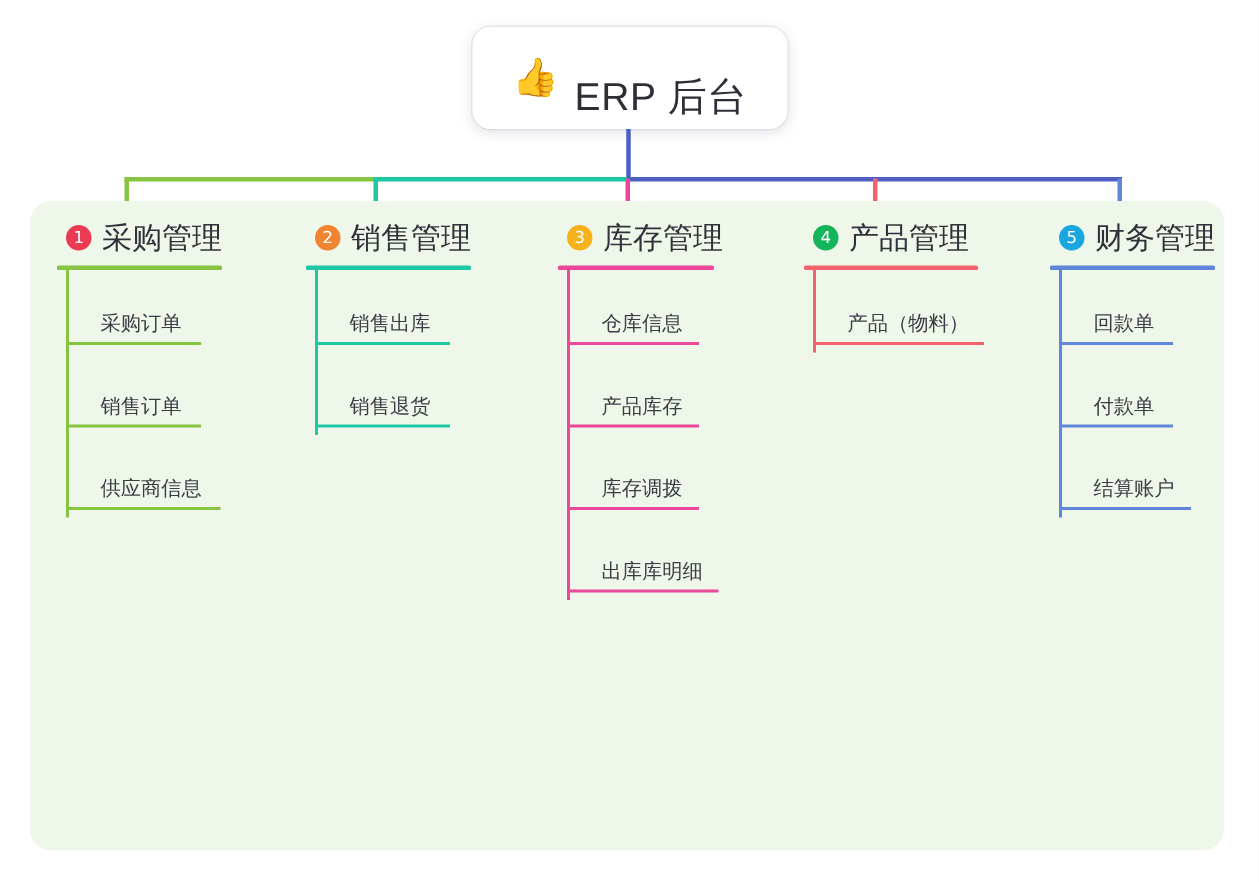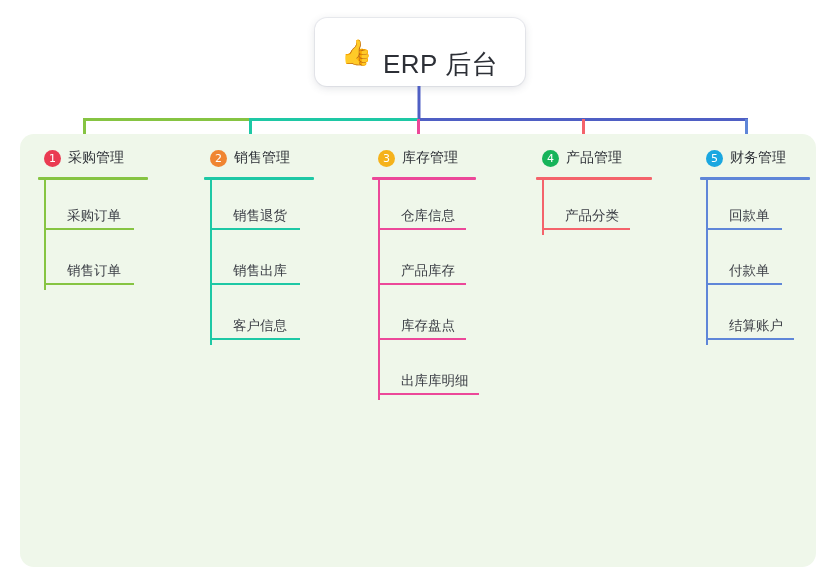--- a/index.html
+++ b/index.html
@@ -44,21 +44,21 @@
   .col-head{
     display:flex;align-items:center;gap:7px;
     height:28px;padding-left:6px;box-sizing:border-box;
   }
   .badge{
     width:17px;height:17px;border-radius:50%;
     color:#fff;font-size:11px;line-height:17px;
     text-align:center;flex:0 0 auto;
     font-family:"DejaVu Sans",sans-serif;
   }
-  .col-title{font-size:14px;color:#2f3238;white-space:nowrap;}
+  .col-title{font-size:20px;color:#2f3238;white-space:nowrap;}
   .head-rule{height:3px;border-radius:1px;margin-top:5px;}
 
   .children{position:relative;margin-top:0;}
   .spine{position:absolute;left:6px;top:0;bottom:0;width:2px;}
   .child{
     position:relative;
     height:55px;
     box-sizing:border-box;
   }
   .child-label{
@@ -105,84 +105,84 @@
     <div class="children">
       <div class="spine" style="background: rgb(134, 196, 66);"></div>
       <div class="child">
         <span class="child-label">采购订单</span>
         <span class="child-rule" style="width: 90px; background: rgb(134, 196, 66);"></span>
       </div>
       <div class="child">
         <span class="child-label">销售订单</span>
         <span class="child-rule" style="width: 90px; background: rgb(134, 196, 66);"></span>
       </div>
+      <div class="child">
+        <span class="child-label">供应商信息</span>
+        <span class="child-rule" style="width: 103px; background: rgb(134, 196, 66);"></span>
+      </div>
     </div>
   </div>
 
   <div class="col" id="col1" style="left:204px;width:150px;">
     <div class="col-head">
       <span class="badge" style="background: rgb(240, 133, 49);">2</span>
       <span class="col-title">销售管理</span>
     </div>
     <div class="head-rule" style="width: 110px; background: rgb(30, 200, 165);"></div>
     <div class="children">
       <div class="spine" style="background: rgb(30, 200, 165);"></div>
       <div class="child">
+        <span class="child-label">销售出库</span>
+        <span class="child-rule" style="width: 90px; background: rgb(30, 200, 165);"></span>
+      </div>
+      <div class="child">
         <span class="child-label">销售退货</span>
         <span class="child-rule" style="width: 90px; background: rgb(30, 200, 165);"></span>
       </div>
-      <div class="child">
-        <span class="child-label">销售出库</span>
-        <span class="child-rule" style="width: 90px; background: rgb(30, 200, 165);"></span>
-      </div>
-      <div class="child">
-        <span class="child-label">客户信息</span>
-        <span class="child-rule" style="width: 90px; background: rgb(30, 200, 165);"></span>
-      </div>
     </div>
   </div>
 
   <div class="col" id="col2" style="left:372px;width:150px;">
     <div class="col-head">
       <span class="badge" style="background: rgb(245, 178, 27);">3</span>
       <span class="col-title">库存管理</span>
     </div>
     <div class="head-rule" style="width: 104px; background: rgb(236, 72, 153);"></div>
     <div class="children">
       <div class="spine" style="background: rgb(236, 72, 153);"></div>
       <div class="child">
         <span class="child-label">仓库信息</span>
         <span class="child-rule" style="width: 88px; background: rgb(236, 72, 153);"></span>
       </div>
       <div class="child">
         <span class="child-label">产品库存</span>
         <span class="child-rule" style="width: 88px; background: rgb(236, 72, 153);"></span>
       </div>
       <div class="child">
-        <span class="child-label">库存盘点</span>
+        <span class="child-label">库存调拨</span>
         <span class="child-rule" style="width: 88px; background: rgb(236, 72, 153);"></span>
       </div>
       <div class="child">
         <span class="child-label">出库库明细</span>
         <span class="child-rule" style="width: 101px; background: rgb(236, 72, 153);"></span>
       </div>
     </div>
   </div>
 
   <div class="col" id="col3" style="left:536px;width:160px;">
     <div class="col-head">
       <span class="badge" style="background: rgb(22, 180, 90);">4</span>
       <span class="col-title">产品管理</span>
     </div>
     <div class="head-rule" style="width: 116px; background: rgb(244, 99, 107);"></div>
     <div class="children">
       <div class="spine" style="background: rgb(244, 99, 107);"></div>
       <div class="child">
-        <span class="child-label">产品分类</span>
-        <span class="child-rule" style="width: 88px; background: rgb(244, 99, 107);"></span>
+        <span class="child-label">产品（物料）</span>
+        <span class="child-rule" style="width: 114px; background: rgb(244, 99, 107);"></span>
       </div>
     </div>
   </div>
 
   <div class="col" id="col4" style="left:700px;width:150px;">
     <div class="col-head">
       <span class="badge" style="background: rgb(26, 167, 224);">5</span>
       <span class="col-title">财务管理</span>
     </div>
     <div class="head-rule" style="width: 110px; background: rgb(95, 134, 216);"></div>

